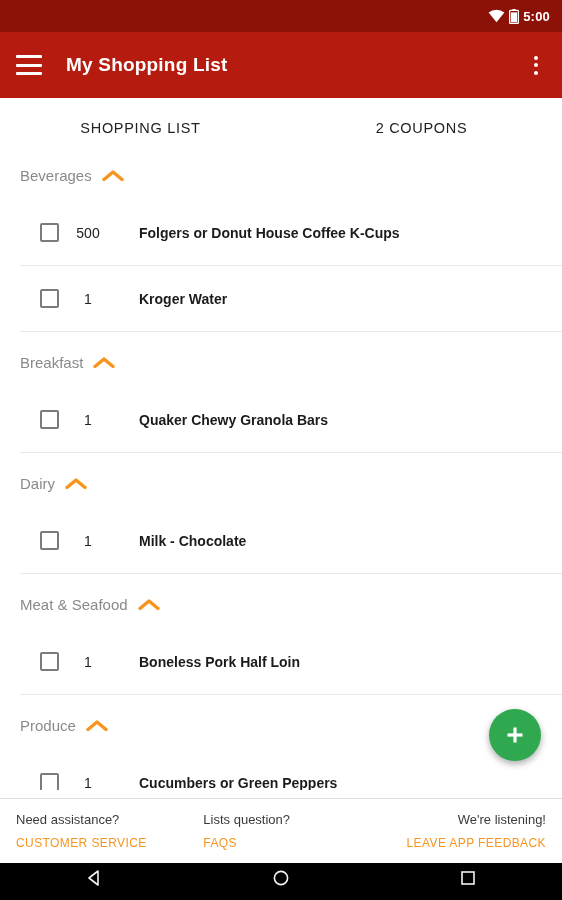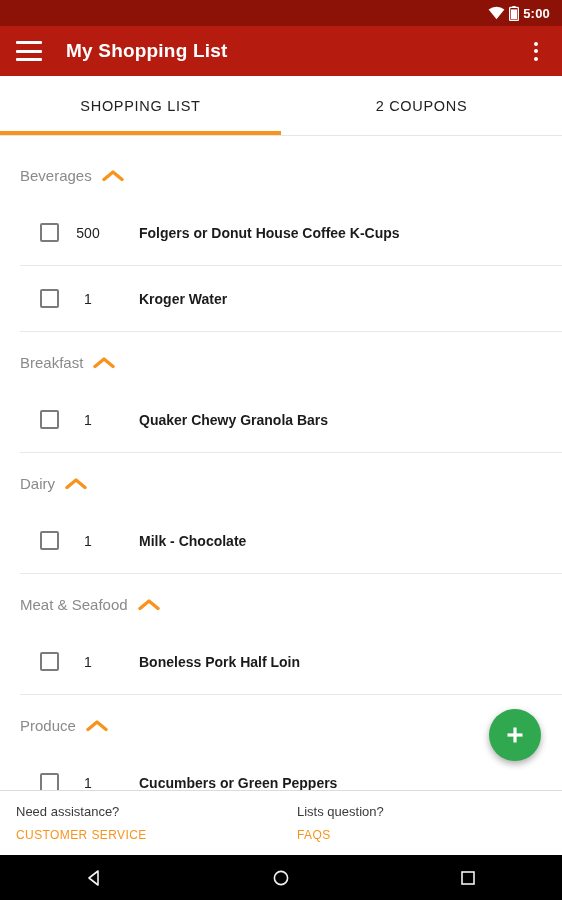--- a/index.html
+++ b/index.html
@@ -6,30 +6,30 @@
   html, body {
     width:562px; height:900px;
     font-family:"Liberation Sans", sans-serif;
     background:#ffffff;
     overflow:hidden;
   }
   #app { position:relative; width:562px; height:900px; }
 
   
   .statusbar {
-    height:26px; background:#8C1208;
+    height:32px; background:#8C1208;
     display:flex; align-items:center; justify-content:flex-end;
     padding-right:12px; gap:4px;
   }
   .status-time { color:#fff; font-size:13px; font-weight:bold; letter-spacing:.2px; }
   .ic-wifi, .ic-batt { display:block; }
 
   
   .appbar {
-    height:50px; background:#B51B0E;
+    height:66px; background:#B51B0E;
     display:flex; align-items:center; padding:0 16px;
   }
   .hamburger { width:26px; height:20px; display:flex; flex-direction:column;
     justify-content:space-between; cursor:pointer; flex:0 0 auto; }
   .hamburger span { display:block; height:3px; background:#fff; border-radius:1px; }
   .app-title {
     color:#fff; font-size:19px; font-weight:bold; margin-left:24px;
     letter-spacing:.2px; flex:1 1 auto;
   }
   .overflow { width:20px; height:24px; display:flex; flex-direction:column;
@@ -62,21 +62,21 @@
   .fab {
     position:absolute; right:21px; bottom:139px;
     width:52px; height:52px; border-radius:50%;
     background:#2FA84F; box-shadow:0 3px 7px rgba(0,0,0,.33);
     display:flex; align-items:center; justify-content:center; cursor:pointer;
     z-index:5;
   }
 
   
   .footer {
-    position:absolute; left:0; right:0; bottom:45px; height:65px;
+    position:absolute; left:0; right:0; bottom:37px; height:65px;
     background:#fff; border-top:1px solid #dcdcdc;
     display:flex; align-items:center; z-index:6;
   }
   .fcol { flex:1 1 0; display:flex; flex-direction:column; gap:9px; padding:0 16px; }
   .fcol.c1 { align-items:flex-start; }
   .fcol.c2 { align-items:flex-start; }
   .fcol.c3 { align-items:flex-end; }
   .f-q { font-size:13px; color:#3a3a3a; white-space:nowrap; }
   .f-a { font-size:12px; color:#F7941E; letter-spacing:.4px;
          white-space:nowrap; cursor:pointer; }
@@ -207,20 +207,24 @@
 
   <div class="footer">
     <div class="fcol c1">
       <span class="f-q">Need assistance?</span>
       <span class="f-a">CUSTOMER SERVICE</span>
     </div>
     <div class="fcol c2">
       <span class="f-q">Lists question?</span>
       <span class="f-a">FAQS</span>
     </div>
+    <div class="fcol c3">
+      <span class="f-q">We're listening!</span>
+      <span class="f-a">LEAVE APP FEEDBACK</span>
+    </div>
   </div>
 
   <div class="navbar">
     <div class="nav-btn">
       <svg width="18" height="18" viewBox="0 0 18 18">
         <path d="M13 2 L4 9 L13 16 Z" fill="none" stroke="#f2f2f2" stroke-width="1.6" stroke-linejoin="round"></path>
       </svg>
     </div>
     <div class="nav-btn">
       <svg width="18" height="18" viewBox="0 0 18 18">

